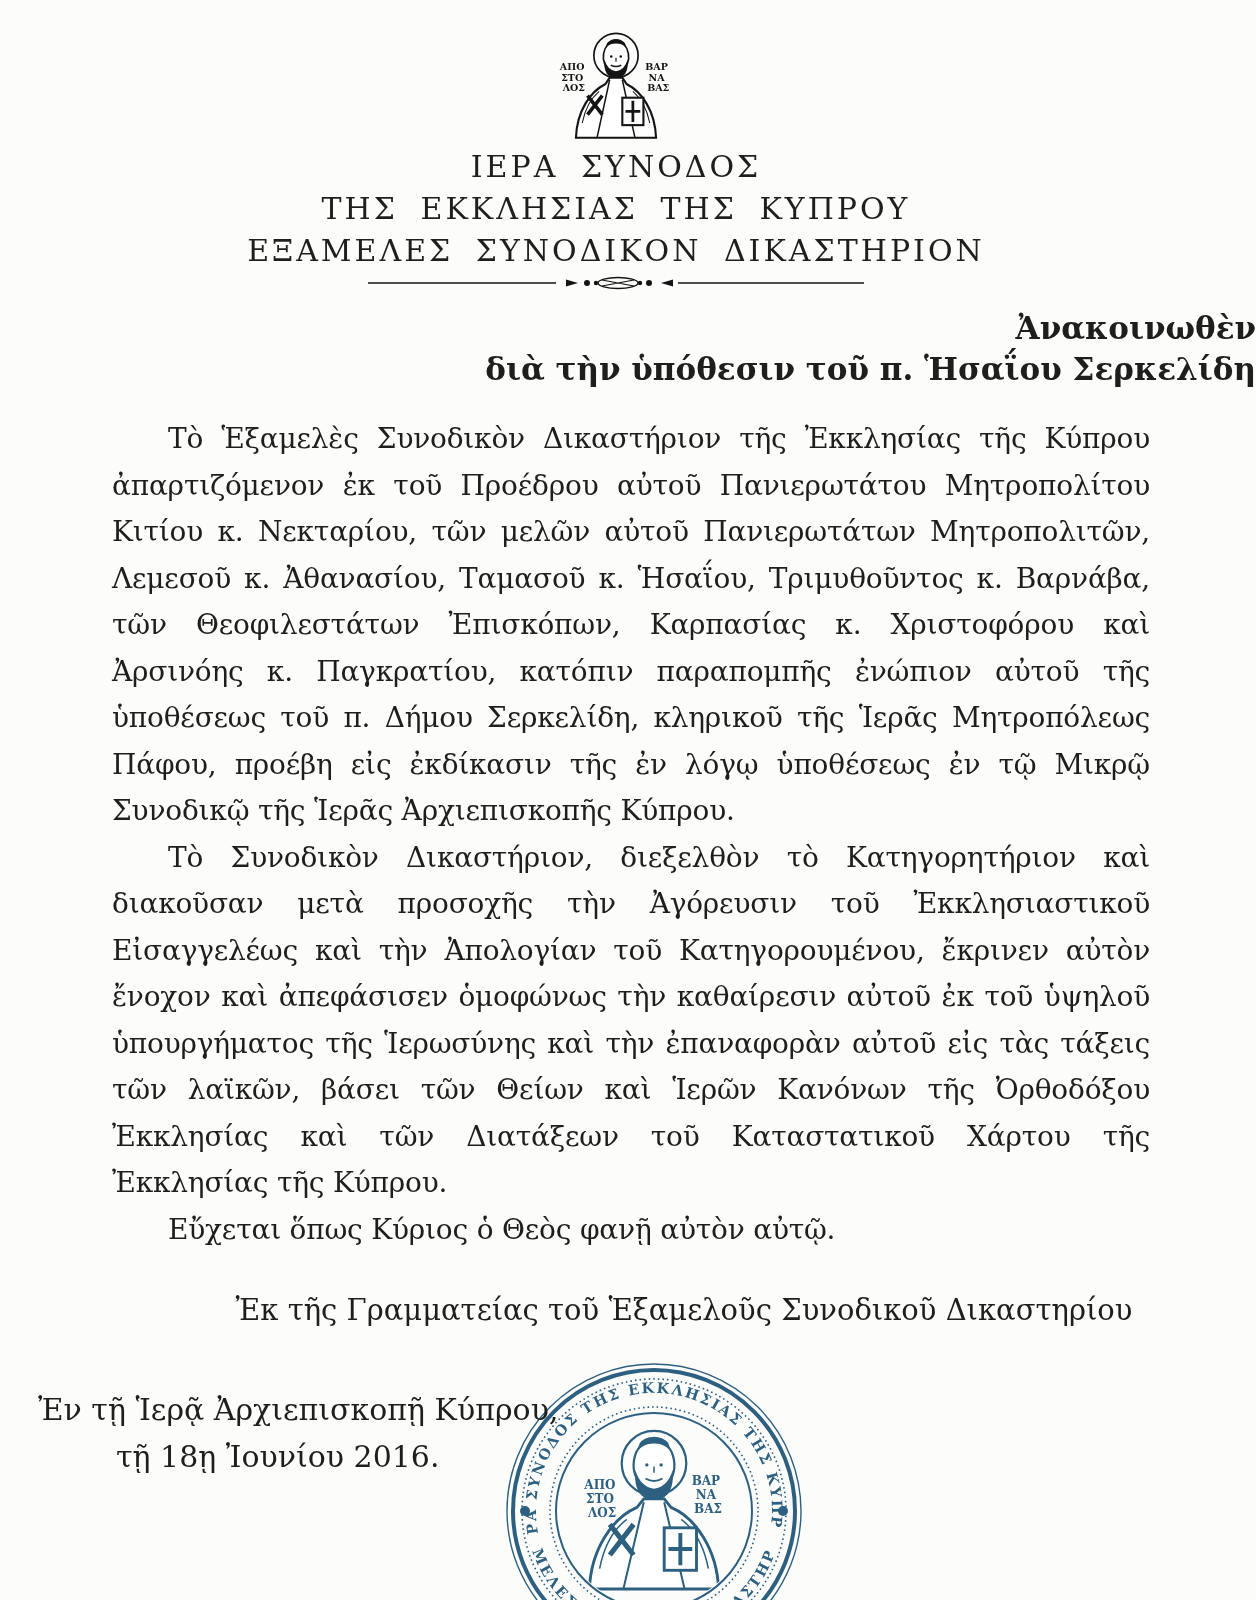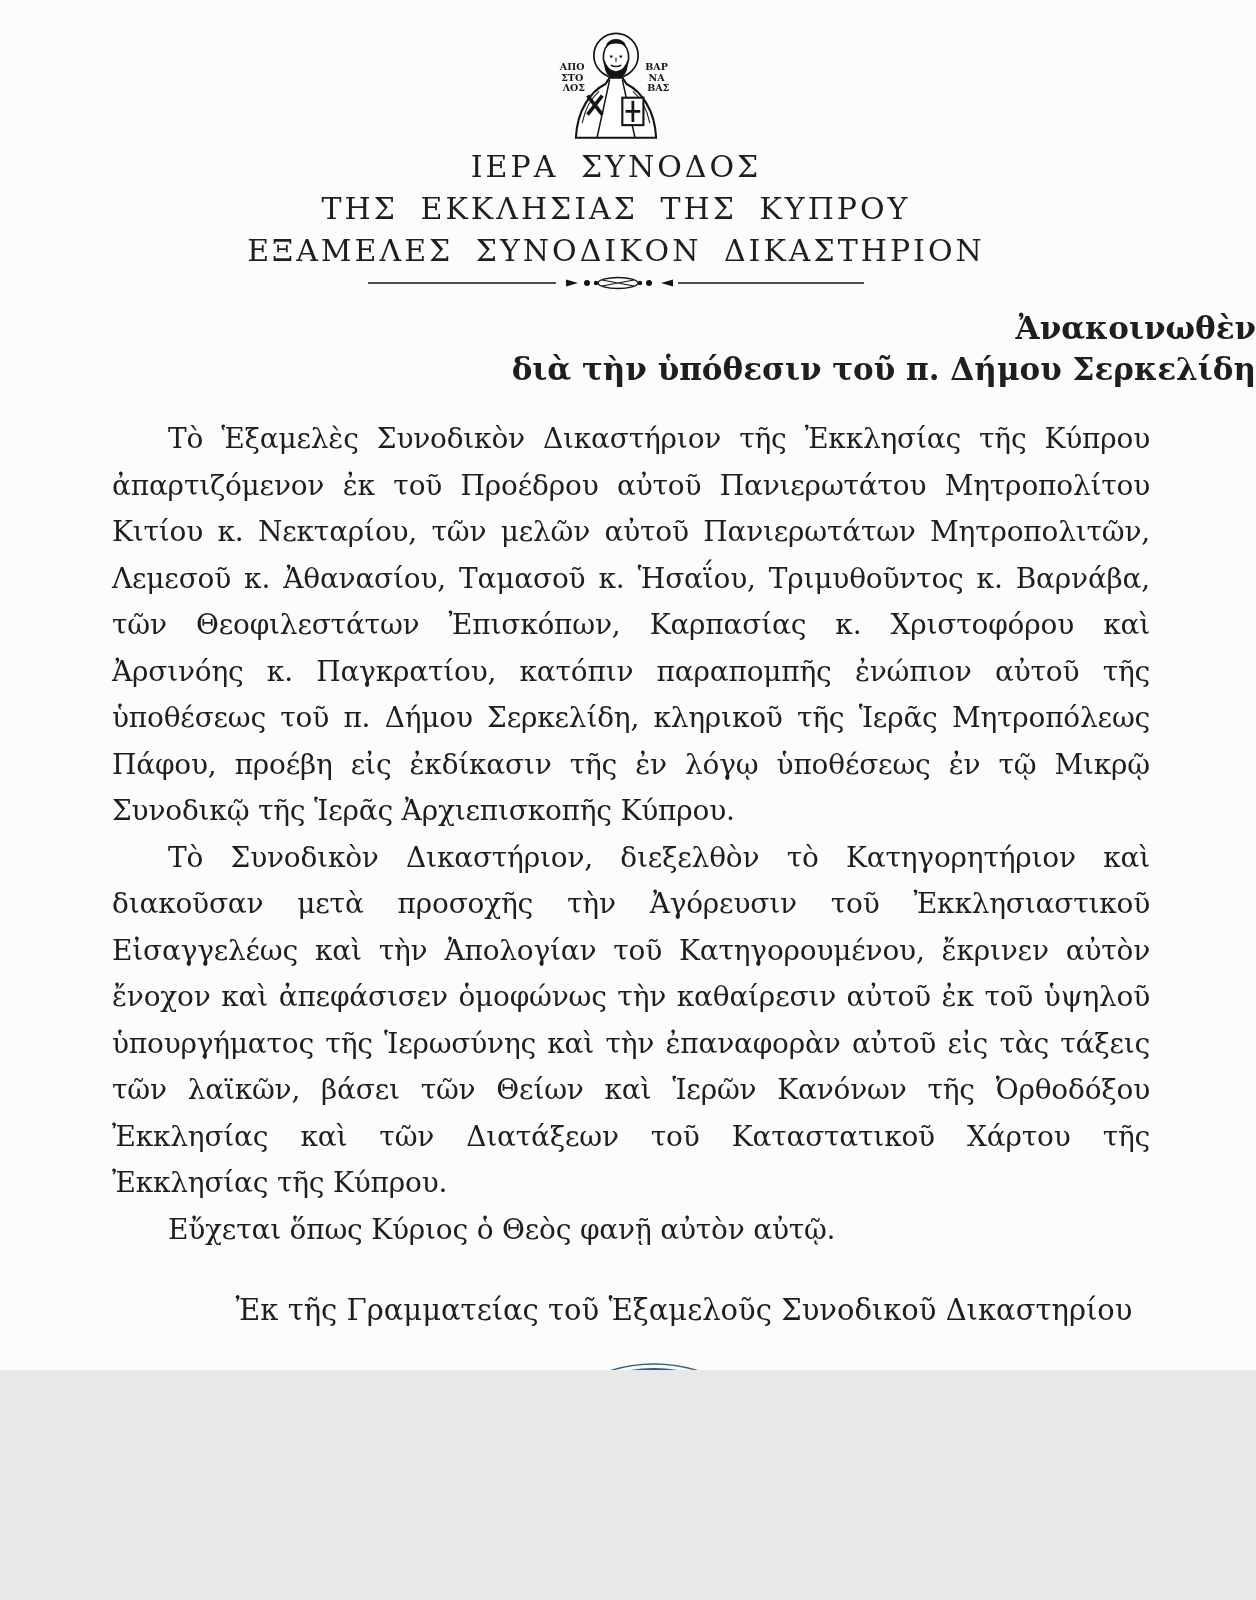--- a/index.html
+++ b/index.html
@@ -3,21 +3,21 @@
 <meta charset="utf-8">
 <style>
   :root{
     --seal-blue:#2d6080;
     --ink:#1e1e1c;
     --paper:#fcfcfb;
   }
   html,body{margin:0;padding:0;background:#e8e8e8;}
   .page{
     position:relative;
-    width:1256px;height:1370px;
+    width:1256px;height:1600px;
     margin:0 auto;
     background:var(--paper);
     color:var(--ink);
     font-family:"DejaVu Serif","Liberation Serif",serif;
     overflow:hidden;
   }
   
   .emblem-top{
     display:block;
     margin:26px auto 0;
@@ -129,21 +129,21 @@
     <ellipse cx="252" cy="9" rx="20" ry="5.5" fill="none" stroke="currentColor" stroke-width="1.4"></ellipse>
     <path d="M236,12 L268,6 M236,6 L268,12" stroke="currentColor" stroke-width="1.2"></path>
     <circle cx="274" cy="9" r="2.2" fill="currentColor"></circle>
     <circle cx="283" cy="9" r="3" fill="currentColor"></circle>
     <polygon points="295,9 307,5.5 307,12.5" fill="currentColor"></polygon>
     <line x1="312" y1="9" x2="498" y2="9" stroke="currentColor" stroke-width="1.4"></line>
   </svg>
 
   <div class="title-block">
     <div class="title-main">Ἀνακοινωθὲν</div>
-    <div class="title-sub">διὰ τὴν ὑπόθεσιν τοῦ π. Δήμου Σερκελίδη</div>
+    <div class="title-sub">διὰ τὴν ὑπόθεσιν τοῦ π. Ἡσαΐου Σερκελίδη</div>
   </div>
 
   <div class="body-text">
     <p>Τὸ Ἑξαμελὲς Συνοδικὸν Δικαστήριον τῆς Ἐκκλησίας τῆς Κύπρου ἀπαρτιζόμενον ἐκ τοῦ Προέδρου αὐτοῦ Πανιερωτάτου Μητροπολίτου Κιτίου κ. Νεκταρίου, τῶν μελῶν αὐτοῦ Πανιερωτάτων Μητροπολιτῶν, Λεμεσοῦ κ. Ἀθανασίου, Ταμασοῦ κ. Ἡσαΐου, Τριμυθοῦντος κ. Βαρνάβα, τῶν Θεοφιλεστάτων Ἐπισκόπων, Καρπασίας κ. Χριστοφόρου καὶ Ἀρσινόης κ. Παγκρατίου, κατόπιν παραπομπῆς ἐνώπιον αὐτοῦ τῆς ὑποθέσεως τοῦ π. Δήμου Σερκελίδη, κληρικοῦ τῆς Ἱερᾶς Μητροπόλεως Πάφου, προέβη εἰς ἐκδίκασιν τῆς ἐν λόγῳ ὑποθέσεως ἐν τῷ Μικρῷ Συνοδικῷ τῆς Ἱερᾶς Ἀρχιεπισκοπῆς Κύπρου.</p>
     <p>Τὸ Συνοδικὸν Δικαστήριον, διεξελθὸν τὸ Κατηγορητήριον καὶ διακοῦσαν μετὰ προσοχῆς τὴν Ἀγόρευσιν τοῦ Ἐκκλησιαστικοῦ Εἰσαγγελέως καὶ τὴν Ἀπολογίαν τοῦ Κατηγορουμένου, ἔκρινεν αὐτὸν ἔνοχον καὶ ἀπεφάσισεν ὁμοφώνως τὴν καθαίρεσιν αὐτοῦ ἐκ τοῦ ὑψηλοῦ ὑπουργήματος τῆς Ἱερωσύνης καὶ τὴν ἐπαναφορὰν αὐτοῦ εἰς τὰς τάξεις τῶν λαϊκῶν, βάσει τῶν Θείων καὶ Ἱερῶν Κανόνων τῆς Ὀρθοδόξου Ἐκκλησίας καὶ τῶν Διατάξεων τοῦ Καταστατικοῦ Χάρτου τῆς Ἐκκλησίας τῆς Κύπρου.</p>
     <p>Εὔχεται ὅπως Κύριος ὁ Θεὸς φανῇ αὐτὸν αὐτῷ.</p>
   </div>
 
   <div class="signature">Ἐκ τῆς Γραμματείας τοῦ Ἑξαμελοῦς Συνοδικοῦ Δικαστηρίου</div>
 

